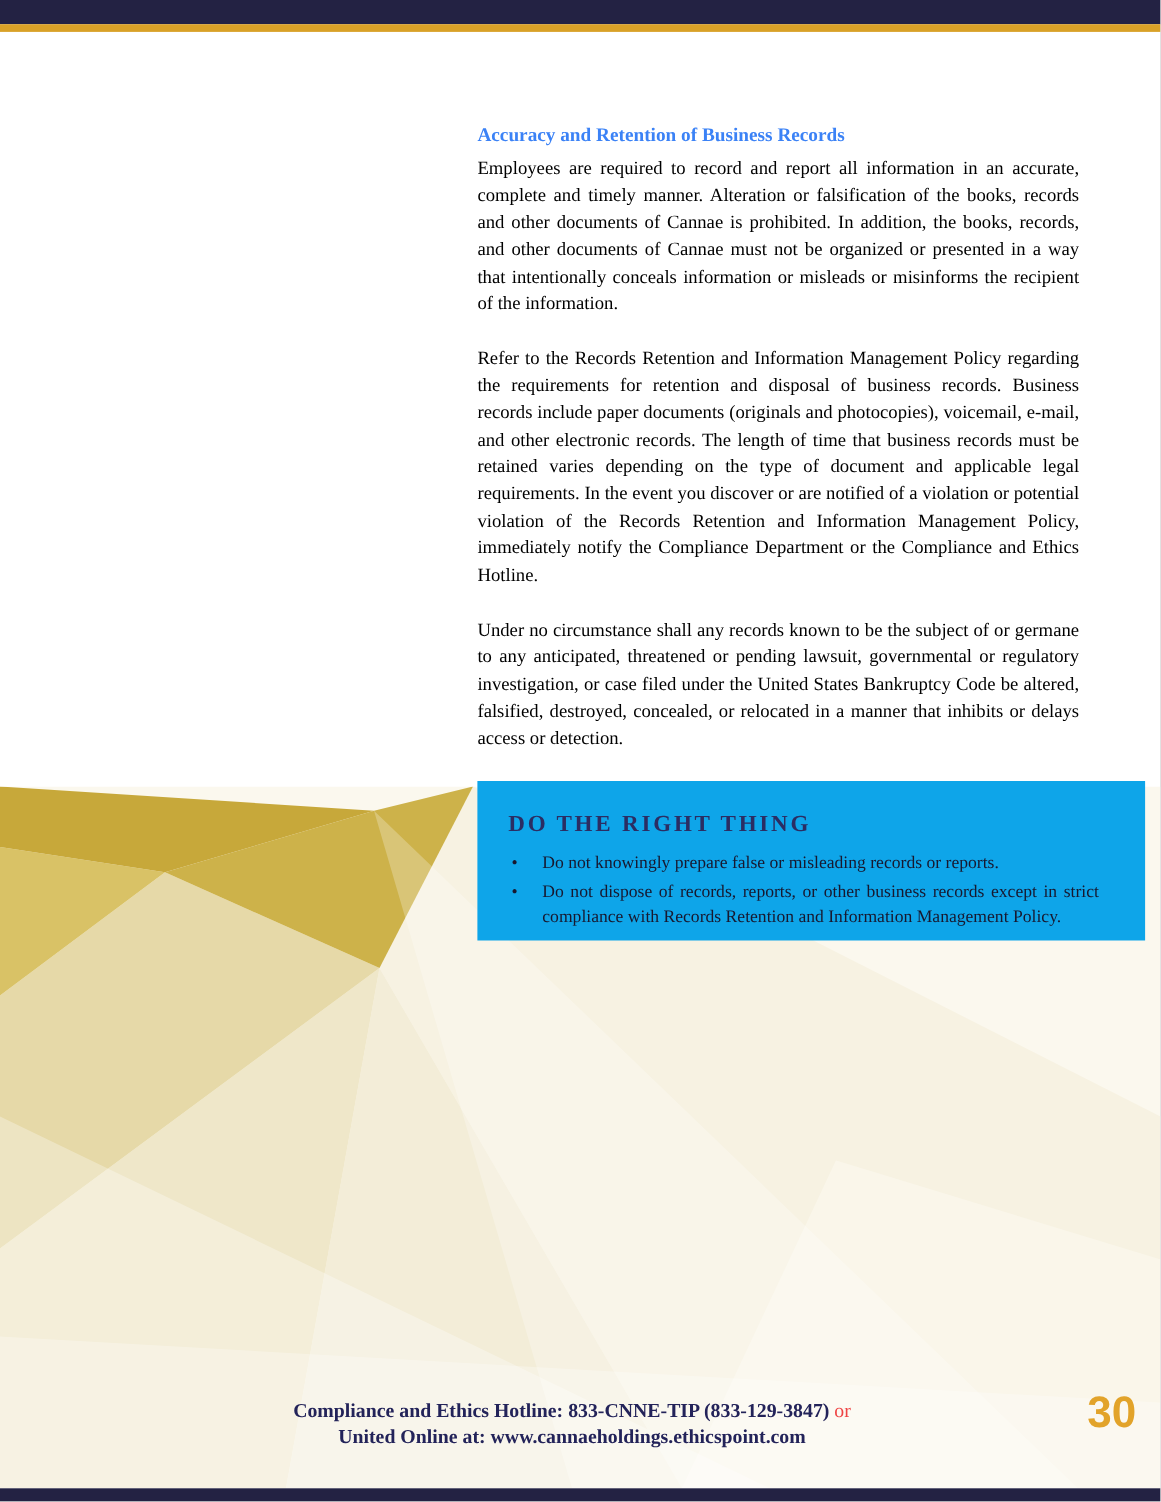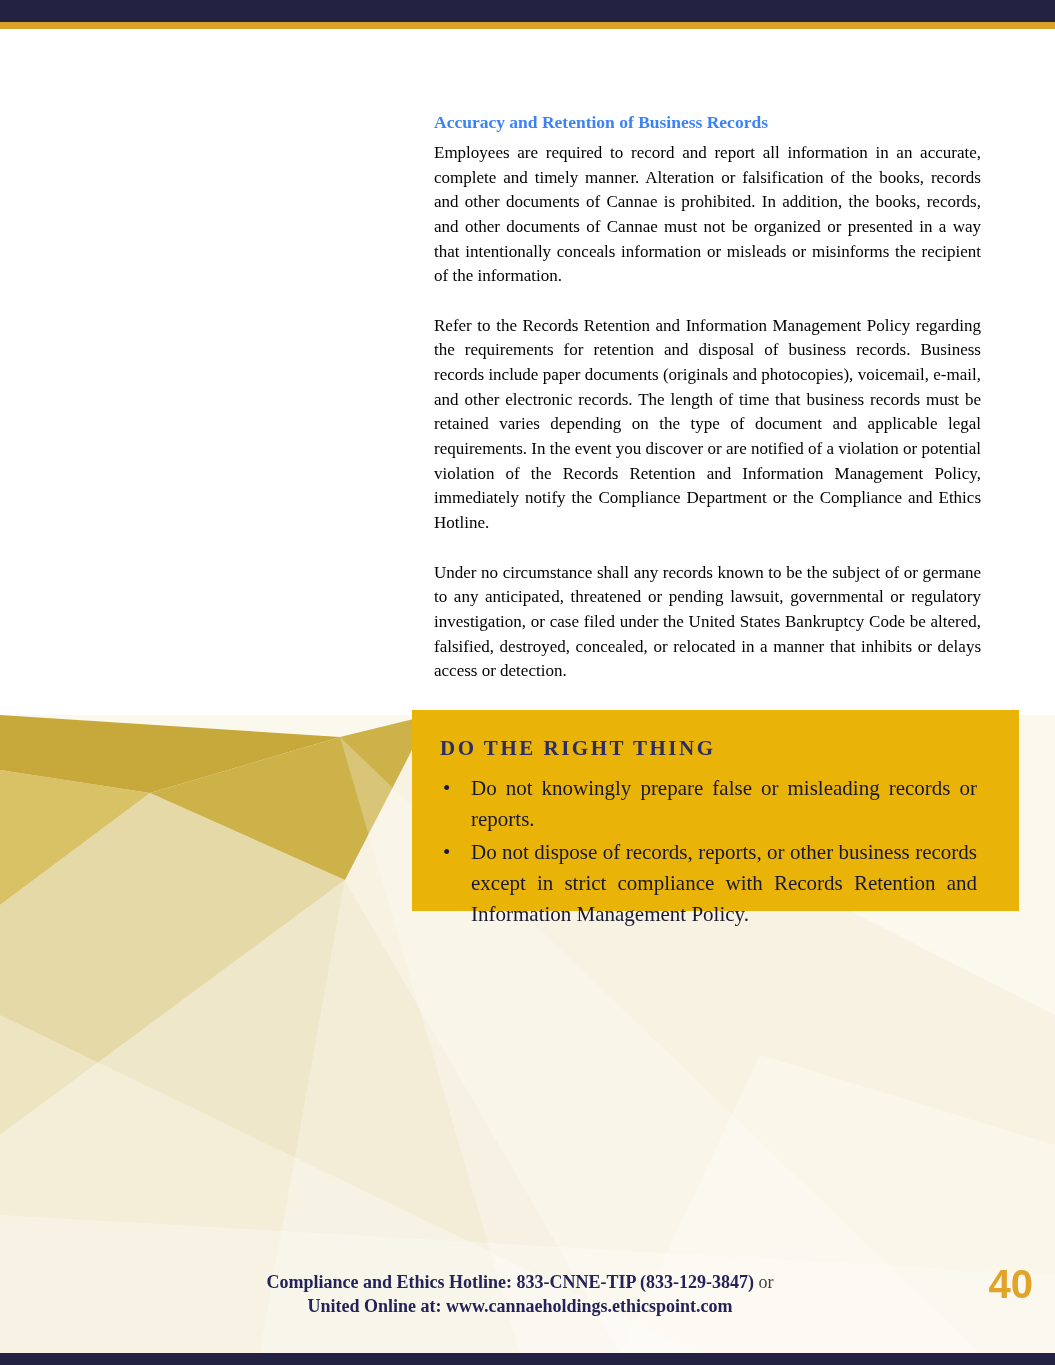--- a/index.html
+++ b/index.html
@@ -26,48 +26,48 @@
   }
   .content h2{
     font-size:17.5px;margin:0 0 8px 0;font-weight:bold;color:#3b82f6;
   }
   .content p{
     font-size:17px;line-height:1.45;text-align:justify;
     margin:0 0 25px 0;
   }
   
   .callout{
-    position:absolute;left:412px;top:710px;width:607px;height:201px;
-    background:#eab308;
+    position:absolute;left:434px;top:710px;width:607px;height:145px;
+    background:#0ea5e9;
     box-sizing:border-box;
     padding:26px 42px 0 28px;
     z-index:2;
   }
   .callout-title{
     color:#2b2d63;font-size:21px;font-weight:bold;
     letter-spacing:2.5px;margin:0 0 12px 0;
   }
   .callout ul{list-style:none;margin:0;padding:0;}
   .callout li{
     position:relative;
     padding-left:31px;
-    font-size:21px;line-height:1.48;text-align:justify;
+    font-size:16px;line-height:1.48;text-align:justify;
     color:#18182f;margin-bottom:2px;
   }
   .callout li::before{
     content:"\2022";
     position:absolute;left:3px;top:0;
   }
   
   .footer{
     position:absolute;top:1270px;left:110px;width:820px;
     text-align:center;z-index:3;
     color:#232359;font-size:18px;font-weight:bold;line-height:1.35;
   }
-  .footer .or-word{font-weight:normal;color:#404040;}
+  .footer .or-word{font-weight:normal;color:#ef4444;}
   .page-number{
     position:absolute;top:1262px;right:22px;z-index:3;
     font-family:"Liberation Sans", sans-serif;
     font-size:40px;font-weight:bold;color:#e2a32a;
   }
 </style>
 </head>
 <body>
 
 <div class="page">
@@ -104,17 +104,17 @@
       <li>Do not dispose of records, reports, or other business records except in strict compliance with Records Retention and Information Management Policy.</li>
     </ul>
   </div>
 
   <div class="footer">
     <span>Compliance and Ethics Hotline: 833-CNNE-TIP (833-129-3847)</span>
     <span class="or-word">or</span><br>
     <span>United Online at: www.cannaeholdings.ethicspoint.com</span>
   </div>
 
-  <div class="page-number">40</div>
+  <div class="page-number">30</div>
 
   <div class="bottom-navy"></div>
 
 </div>
 
 </body></html>

